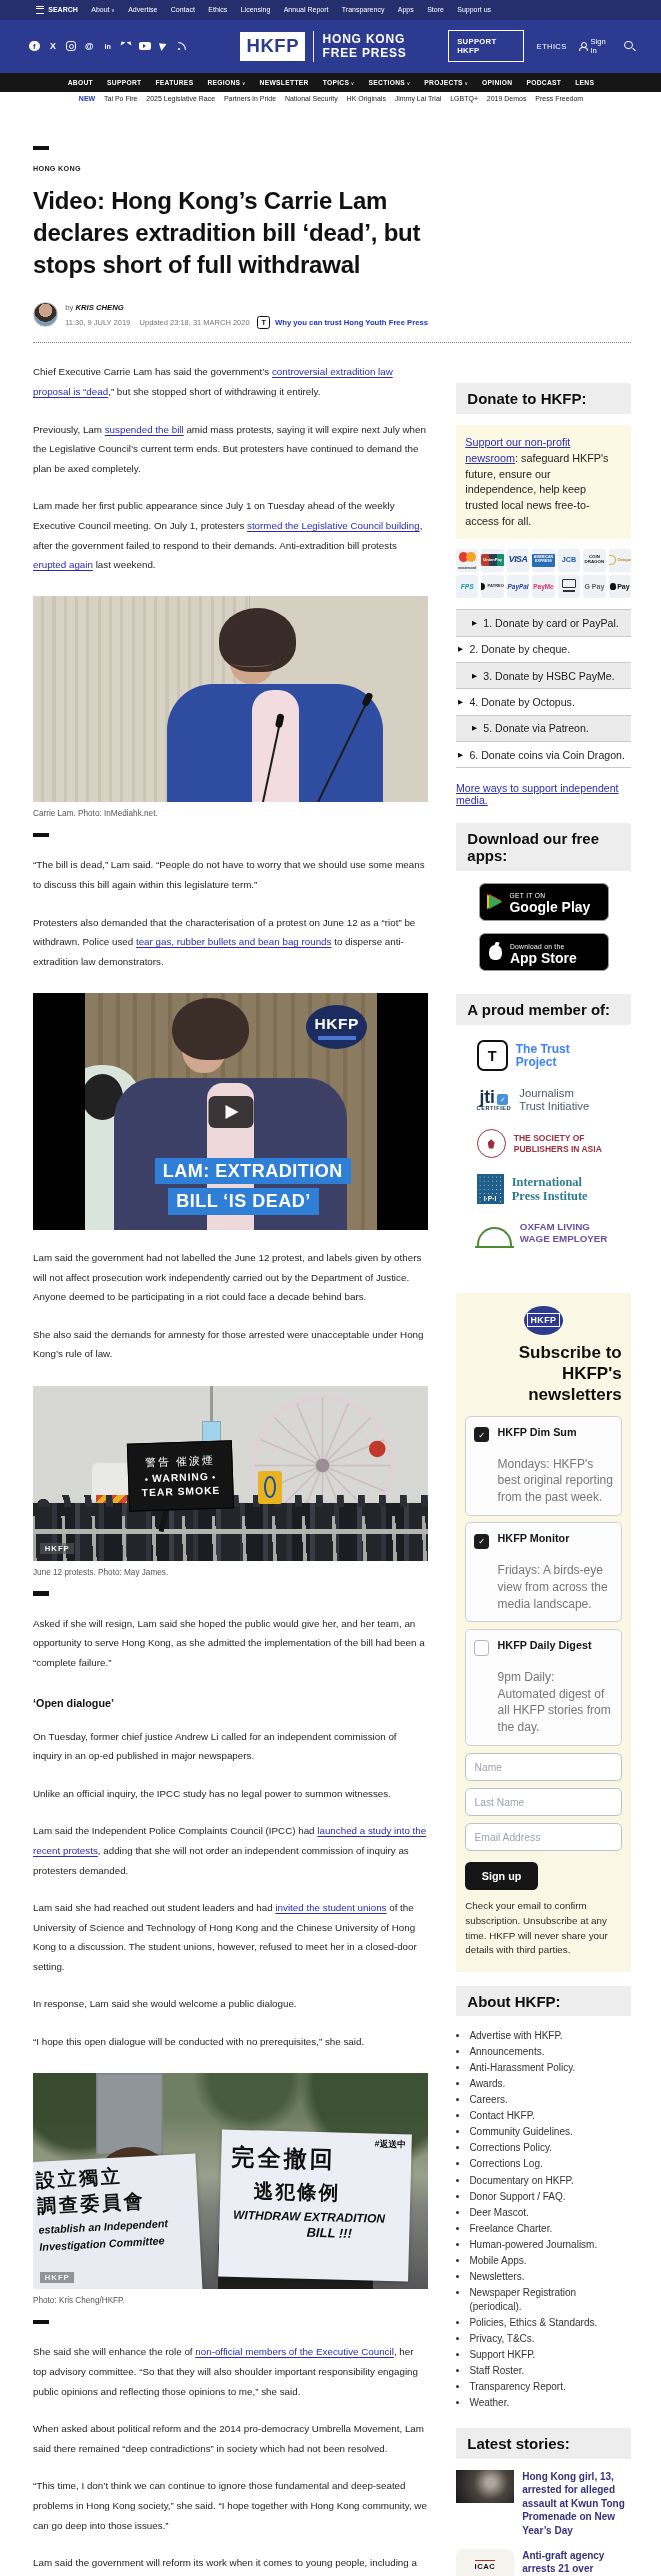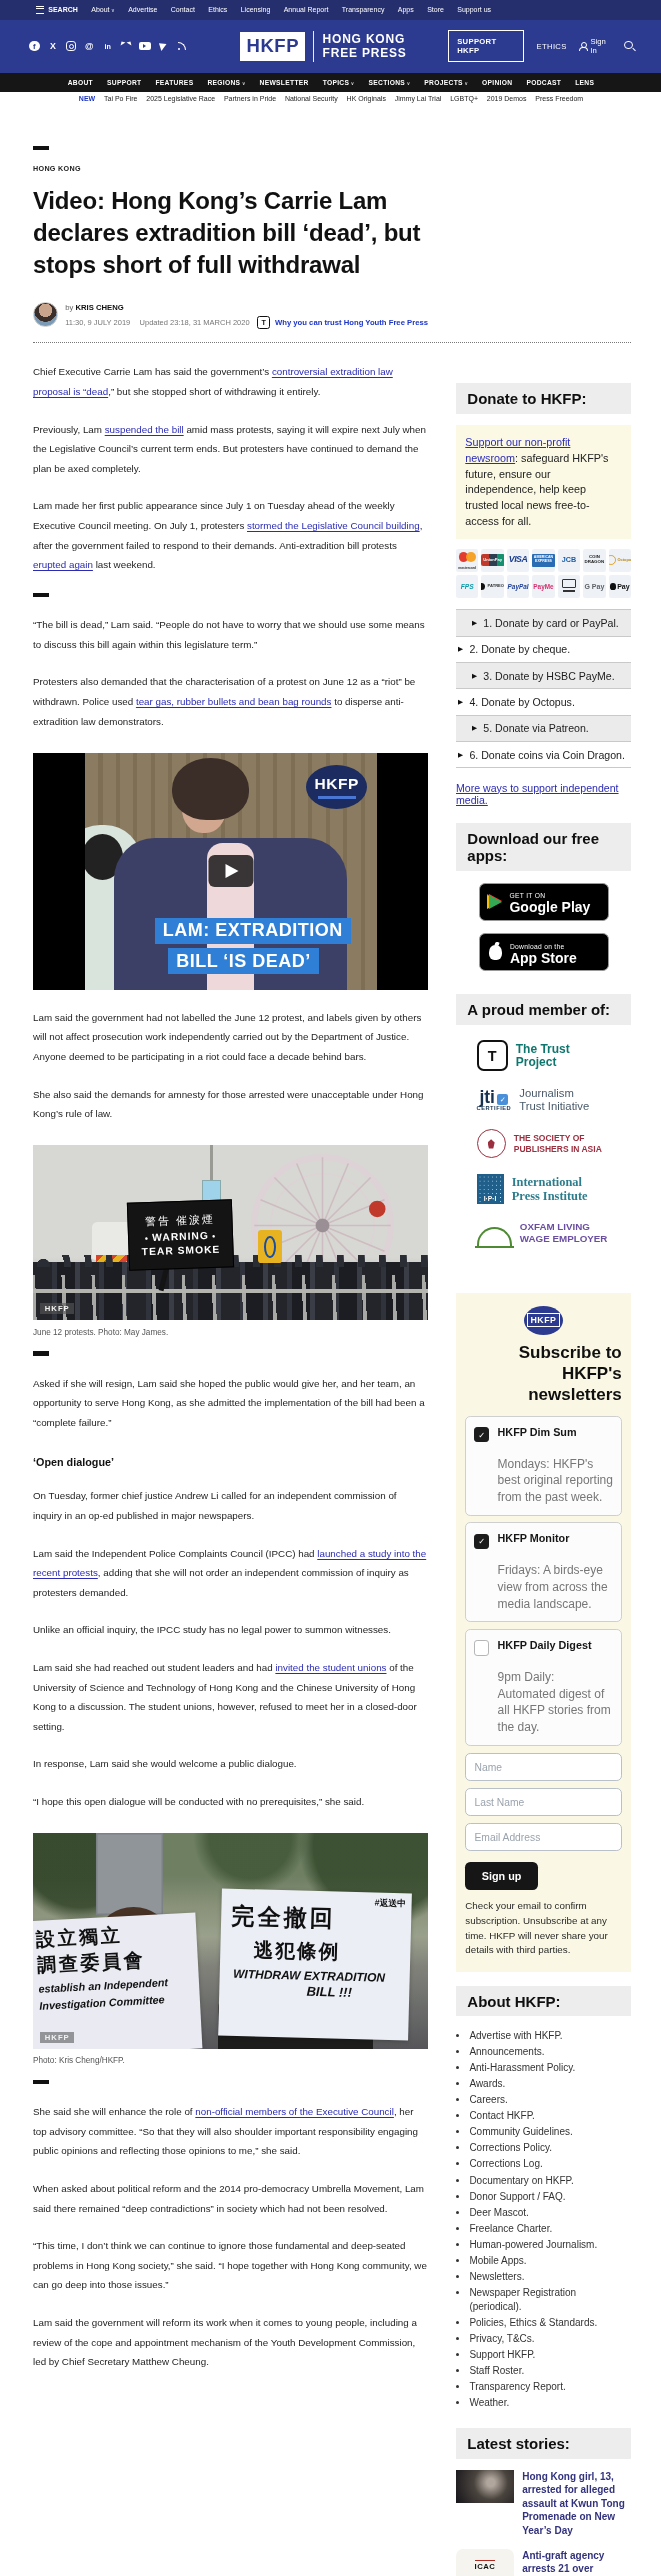--- a/index.html
+++ b/index.html
@@ -59,21 +59,21 @@
   .content{display:grid;grid-template-columns:395px 175px;column-gap:28px;padding:40px 31px 0 33px;align-items:start;}
   .dotdiv{grid-column:1/-1;border-top:1px dotted #777;margin-top:13.4px;}
 
   .tick{width:15.5px;height:4.6px;background:#111;}
   .cat{font-weight:900;font-size:7.2px;letter-spacing:0.3px;margin-top:13.4px;}
   h1.headline{font-size:24px;line-height:1.33;margin:12.4px 0 21.6px;font-weight:900;letter-spacing:-0.2px;color:#111;}
   .byline-row{display:flex;justify-content:space-between;align-items:flex-start;}
   .by-left{display:flex;gap:7.2px;}
   .avatar{width:23px;height:23px;border-radius:50%;flex:none;background:radial-gradient(circle at 50% 32%,#caa58e 0 34%,#3a2e2a 35% 58%,#7b9ab5 59%);border:0.5px solid #ccc;}
   .byname{font-size:7.7px;color:#666;margin-top:1px;}
-  .byname a{color:#111;font-weight:900;}
+  .byname a{color:#111;font-weight:900;font-style:italic;}
   .times{color:#767676;font-size:7.5px;margin-top:6.2px;display:flex;gap:9.3px;}
   .trust-line{display:flex;align-items:center;gap:4.6px;margin-top:13.4px;}
   .t-icon{width:11.3px;height:11.3px;border:1.3px solid #111;border-radius:2.6px;display:flex;align-items:center;justify-content:center;font-weight:900;font-size:7.2px;color:#111;background:#fff;flex:none;}
   .trust-link{color:#1d35c4;font-weight:900;font-size:7.7px;}
 
   
   .article-body{padding-top:1px;}
   .article-body p.apara{font-size:9.8px;line-height:2.0;margin:18px 0;color:#242424;}
   a.tlink{color:#2b2bb4;text-decoration:underline;text-underline-offset:1.5px;}
   h3.sub{font-size:10.8px;font-weight:900;margin:24px 0 4.1px;color:#111;}
@@ -186,21 +186,21 @@
   .apps-head{margin-top:17.5px;}
   .store-badge{width:130px;height:38px;background:#000;border-radius:6.2px;border:0.8px solid #9a9a9a;color:#fff;display:flex;align-items:center;gap:7.7px;padding:0 9.3px;margin:12.4px auto 0;box-sizing:border-box;}
   .gp-tri{width:0;height:0;border-left:13.4px solid #34a853;border-top:7.7px solid transparent;border-bottom:7.7px solid transparent;filter:drop-shadow(-1.5px 0 0 #fbbc05) drop-shadow(0.5px -0.5px 0 #ea4335);}
   .ap-logo{width:13.4px;height:15.5px;background:#fff;border-radius:46% 46% 40% 40%;position:relative;}
   .ap-logo::after{content:"";position:absolute;top:-3.1px;left:6.7px;width:4.1px;height:4.1px;background:#fff;border-radius:50% 0;transform:rotate(20deg);}
   .sb-small{font-size:6.7px;letter-spacing:0.3px;}
   .sb-big{font-size:14px;font-weight:bold;line-height:1.05;}
   .members-head{margin-top:23px;}
   .member{display:flex;align-items:center;gap:8.2px;margin:15.5px 0 15.5px 20.6px;}
   .tp-logo{width:27px;height:27px;border:2.6px solid #111;border-radius:6.7px;display:flex;align-items:center;justify-content:center;font-weight:900;font-size:14.4px;color:#111;flex:none;}
-  .tp-label{font-weight:900;font-size:12px;line-height:1.1;color:#0f766e;}
+  .tp-label{font-weight:900;font-size:12px;line-height:1.1;color:#3b82f6;}
   .jti-box{display:flex;flex-direction:column;align-items:center;flex:none;}
   .jti-top{display:flex;align-items:flex-end;gap:2.1px;}
   .jti-big{font-weight:900;font-size:17.5px;color:#16324f;line-height:.9;}
   .jti-check{width:11.3px;height:11.3px;background:#4a90d9;color:#fff;display:flex;align-items:center;justify-content:center;border-radius:2.1px;font-size:7.2px;}
   .jti-cert{font-weight:900;font-size:5.7px;letter-spacing:0.5px;color:#16324f;}
   .jti-label{color:#4a5a6a;font-size:11.3px;line-height:1.2;}
   .sopa-seal{width:27px;height:27px;border:1.5px solid #9c2f3f;border-radius:50%;flex:none;display:flex;align-items:center;justify-content:center;}
   .sopa-seal::after{content:"";width:7.2px;height:9.3px;background:#9c2f3f;clip-path:polygon(50% 0,100% 35%,80% 100%,20% 100%,0 35%);}
   .sopa-label{color:#9c2f3f;font-weight:900;font-size:8.5px;line-height:1.25;}
   .ipi-logo{width:27px;height:30px;background:#1f5f8a;color:#fff;flex:none;display:flex;flex-direction:column;align-items:center;justify-content:flex-end;font-size:6.7px;padding-bottom:2.1px;box-sizing:border-box;background-image:radial-gradient(circle,rgba(255,255,255,.85) 0.6px,transparent 0.8px);background-size:4.1px 4.1px;background-position:1px 1px;}
@@ -350,20 +350,31 @@
 
     <div class="dotdiv"></div>
 
     <article class="article-body">
       <div>
           <p class="apara">Chief Executive Carrie Lam has said the government’s <a class="tlink">controversial extradition law proposal is “dead</a>,” but she stopped short of withdrawing it entirely.</p>
           <p class="apara">Previously, Lam <a class="tlink">suspended the bill</a> amid mass protests, saying it will expire next July when the Legislative Council’s current term ends. But protesters have continued to demand the plan be axed completely.</p>
           <p class="apara">Lam made her first public appearance since July 1 on Tuesday ahead of the weekly Executive Council meeting. On July 1, protesters <a class="tlink">stormed the Legislative Council building</a>, after the government failed to respond to their demands. Anti-extradition bill protests <a class="tlink">erupted again</a> last weekend.</p>
         </div>
 
+      <figure>
+        <div class="fig1">
+          <span class="f1-face"></span>
+            <span class="f1-hair"></span>
+            <span class="f1-glass"></span>
+          <span class="f1-body"></span>
+          <span class="mic m1"></span>
+            <span class="mic m2"></span>
+        </div>
+        <figcaption class="figcap">Carrie Lam. Photo: InMediahk.net.</figcaption>
+      </figure>
       <div class="fig-tick"></div>
 
       <div>
           <p class="apara">“The bill is dead,” Lam said. “People do not have to worry that we should use some means to discuss this bill again within this legislature term.”</p>
           <p class="apara">Protesters also demanded that the characterisation of a protest on June 12 as a “riot” be withdrawn. Police used <a class="tlink">tear gas, rubber bullets and bean bag rounds</a> to disperse anti-extradition law demonstrators.</p>
         </div>
 
       <figure>
         <div class="video-embed">
           <div class="video-inner">
@@ -424,22 +435,22 @@
           <span class="wm">HKFP</span>
         </div>
         <figcaption class="figcap">June 12 protests. Photo: May James.</figcaption>
       </figure>
       <div class="fig-tick"></div>
 
       <div>
           <p class="apara">Asked if she will resign, Lam said she hoped the public would give her, and her team, an opportunity to serve Hong Kong, as she admitted the implementation of the bill had been a “complete failure.”</p>
           <h3 class="sub">‘Open dialogue’</h3>
           <p class="apara">On Tuesday, former chief justice Andrew Li called for an independent commission of inquiry in an op-ed published in major newspapers.</p>
+          <p class="apara">Unlike an official inquiry, the IPCC study has no legal power to summon witnesses.</p>
           <p class="apara">Lam said the Independent Police Complaints Council (IPCC) had <a class="tlink">launched a study into the recent protests</a>, adding that she will not order an independent commission of inquiry as protesters demanded.</p>
-          <p class="apara">Unlike an official inquiry, the IPCC study has no legal power to summon witnesses.</p>
           <p class="apara">Lam said she had reached out student leaders and had <a class="tlink">invited the student unions</a> of the University of Science and Technology of Hong Kong and the Chinese University of Hong Kong to a discussion. The student unions, however, refused to meet her in a closed-door setting.</p>
           <p class="apara">In response, Lam said she would welcome a public dialogue.</p>
           <p class="apara">“I hope this open dialogue will be conducted with no prerequisites,” she said.</p>
         </div>
 
       <figure>
         <div class="fig3">
           <span class="bld3"></span>
           <span class="f3-hairL"></span>
           <span class="f3-dark1"></span>

